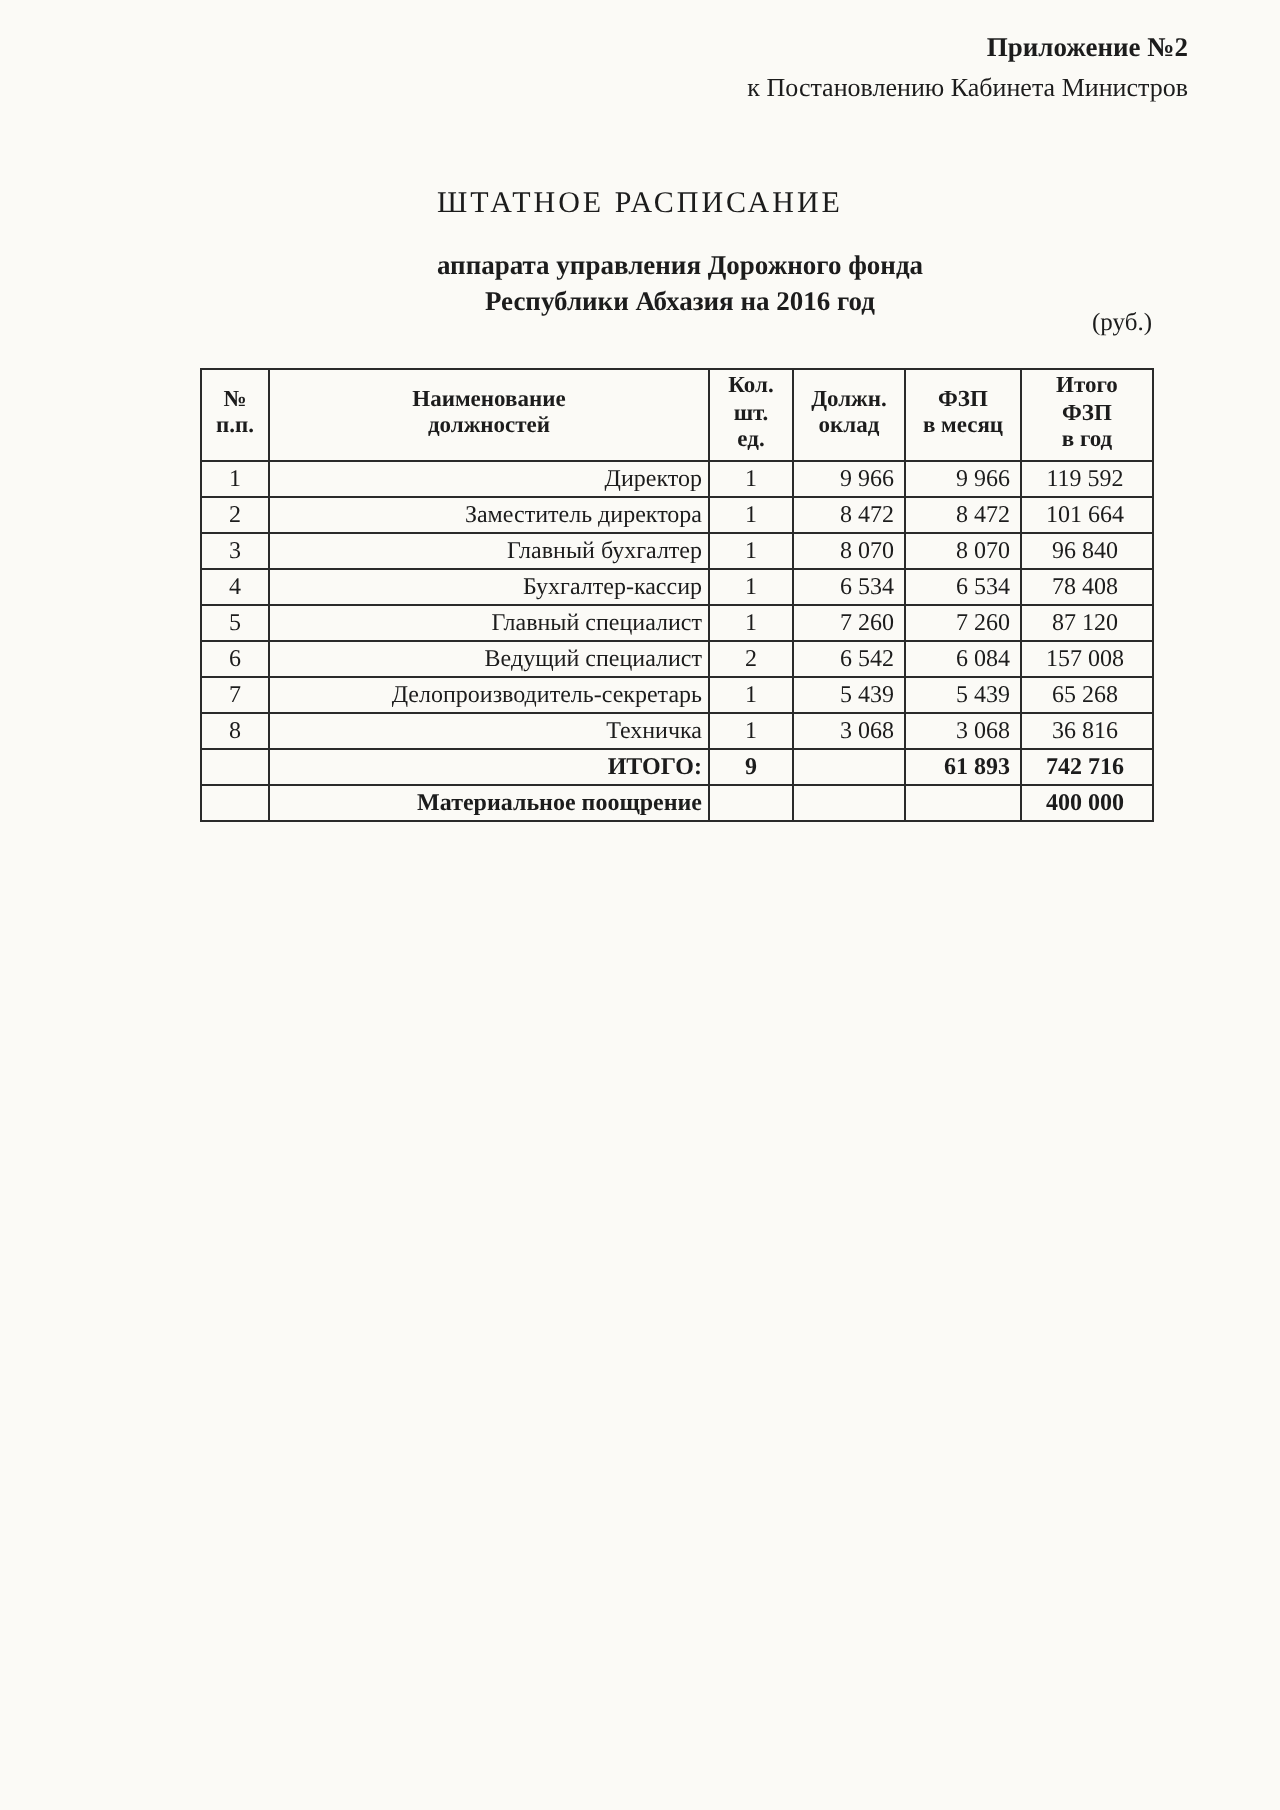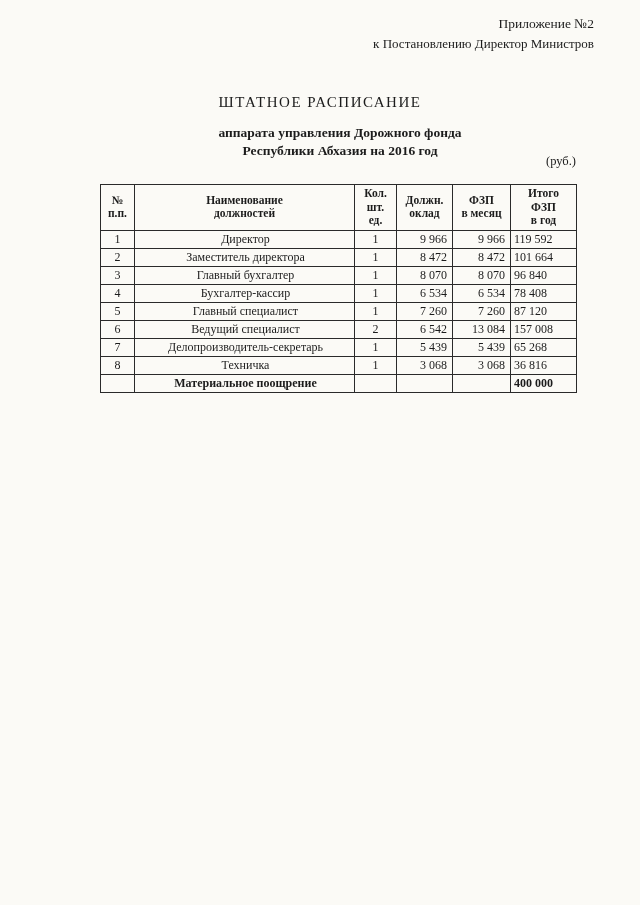--- a/index.html
+++ b/index.html
@@ -20,21 +20,21 @@
   }
   
   .annex-block {
     position: absolute;
     top: 14px;
     right: 46px;
     text-align: right;
     line-height: 1.5;
     font-size: 13px;
   }
-  .annex-line1 { font-weight: normal; font-size: 13.5px; }
+  .annex-line1 { font-weight: bold; font-size: 13.5px; }
 
   
   .doc-title {
     position: absolute;
     top: 94px;
     left: 0;
     width: 100%;
     text-align: center;
     font-weight: normal;
     font-size: 15px;
@@ -79,35 +79,35 @@
   .staff-table th {
     font-weight: bold;
     text-align: center;
     vertical-align: middle;
     white-space: pre-line;
     font-size: 11.5px;
     padding: 2px 1px;
   }
   .staff-table td { height: 15px; }
   .c-num   { text-align: center; }
-  .c-name  { text-align: center; padding-left: 5px !important; }
+  .c-name  { text-align: right; padding-left: 5px !important; }
   .c-count { text-align: center; }
   .c-salary{ text-align: right; padding-right: 5px !important; }
   .c-month { text-align: right; padding-right: 5px !important; }
-  .c-year  { text-align: left; padding-right: 5px !important; }
+  .c-year  { text-align: center; padding-right: 5px !important; }
   .bold-row td { font-weight: bold; }
 </style>
 </head>
 <body>
 
 <div class="page">
 
   <div class="annex-block">
     <div class="annex-line1">Приложение №2</div>
-    <div>к Постановлению Директор Министров</div>
+    <div>к Постановлению Кабинета Министров</div>
   </div>
 
   <div class="doc-title">ШТАТНОЕ РАСПИСАНИЕ</div>
 
   <div class="doc-subtitle">
     <div>аппарата управления Дорожного фонда</div>
     <div>Республики Абхазия на 2016 год</div>
   </div>
 
   <div class="currency-note">(руб.)</div>
@@ -178,38 +178,46 @@
           <td class="c-count">1</td>
           <td class="c-salary">7 260</td>
           <td class="c-month">7 260</td>
           <td class="c-year">87 120</td>
         </tr>
         <tr>
           <td class="c-num">6</td>
           <td class="c-name">Ведущий специалист</td>
           <td class="c-count">2</td>
           <td class="c-salary">6 542</td>
-          <td class="c-month">13 084</td>
+          <td class="c-month">6 084</td>
           <td class="c-year">157 008</td>
         </tr>
         <tr>
           <td class="c-num">7</td>
           <td class="c-name">Делопроизводитель-секретарь</td>
           <td class="c-count">1</td>
           <td class="c-salary">5 439</td>
           <td class="c-month">5 439</td>
           <td class="c-year">65 268</td>
         </tr>
         <tr>
           <td class="c-num">8</td>
           <td class="c-name">Техничка</td>
           <td class="c-count">1</td>
           <td class="c-salary">3 068</td>
           <td class="c-month">3 068</td>
           <td class="c-year">36 816</td>
+        </tr>
+        <tr class="bold-row">
+          <td class="c-num"></td>
+          <td class="c-name">ИТОГО:</td>
+          <td class="c-count">9</td>
+          <td class="c-salary"></td>
+          <td class="c-month">61 893</td>
+          <td class="c-year">742 716</td>
         </tr>
         <tr class="bold-row">
           <td class="c-num"></td>
           <td class="c-name">Материальное поощрение</td>
           <td class="c-count"></td>
           <td class="c-salary"></td>
           <td class="c-month"></td>
           <td class="c-year">400 000</td>
         </tr>
       </tbody>

